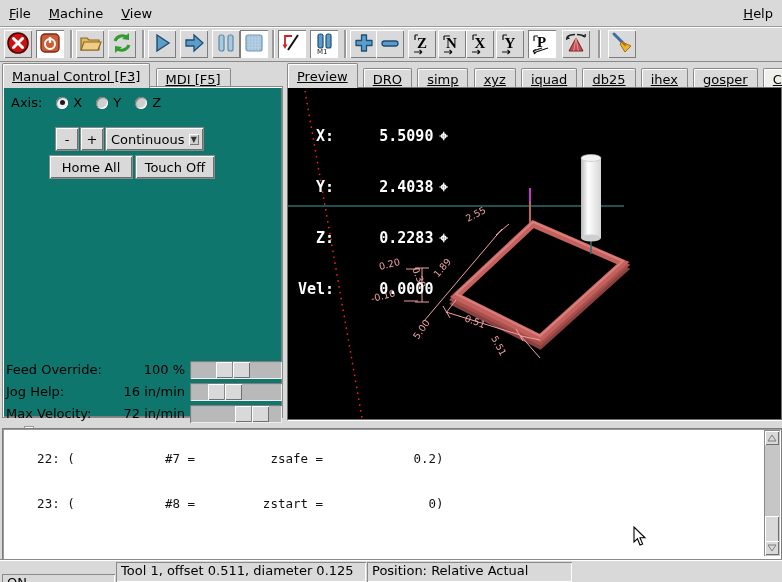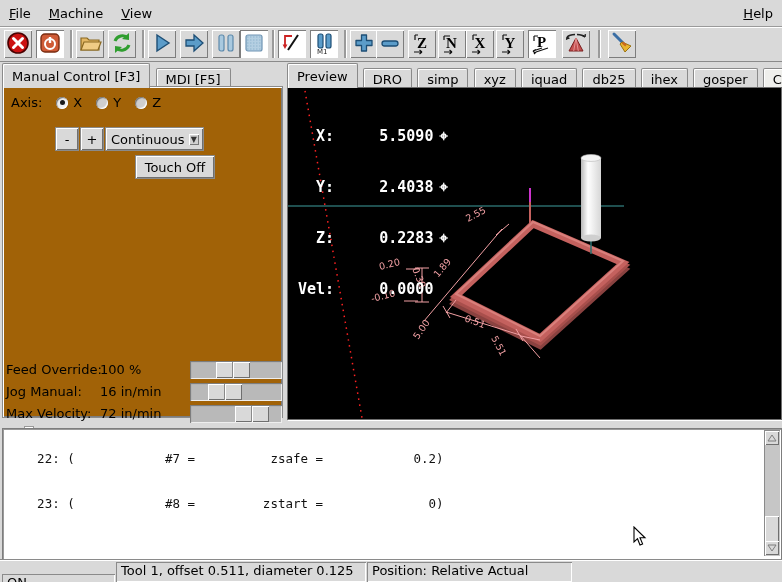--- a/index.html
+++ b/index.html
@@ -19,45 +19,45 @@
   .tbtn{position:absolute;top:3px;width:28px;height:28px;background:#d9d9d9;
         box-shadow:inset 1px 1px 0 #ffffff, inset -1px -1px 0 #7d7d7d;
         display:flex;align-items:center;justify-content:center;}
   .tbtn.pressed{background:#ffffff;box-shadow:inset 1px 1px 0 #7d7d7d, inset -1px -1px 0 #ffffff;}
   .tsep{position:absolute;top:3px;width:2px;height:28px;background:#9a9a9a;border-right:1px solid #fff;}
 
   
   #left-panel{position:absolute;left:0;top:62px;width:284px;height:362px;}
   .tabs-row{position:absolute;left:2px;top:1px;height:24px;white-space:nowrap;}
   .tab{display:inline-block;padding:3px 9px 3px 9px;background:#d9d9d9;border:1px solid #8a8a8a;border-bottom:none;
-       border-radius:2px 2px 0 0;box-shadow:inset 1px 1px 0 #fff;position:relative;top:3px;margin-right:1px;font-size:13px;}
+       border-radius:2px 2px 0 0;box-shadow:inset 1px 1px 0 #fff;position:relative;top:3px;margin-right:1px;font-size:13px;text-decoration:underline;}
   .tab.active{top:0;padding-top:5px;padding-bottom:4px;z-index:3;}
   .tab.lit{background:#efefec;}
-  #mc-frame{position:absolute;left:2px;top:24px;width:279px;height:330px;background:#a16207;
+  #mc-frame{position:absolute;left:2px;top:24px;width:279px;height:330px;background:#0f766e;
             box-shadow:inset 1px 1px 0 #fff, inset -1px -1px 0 #7d7d7d;border:1px solid #8a8a8a;}
   .axis-row{position:absolute;left:8px;top:8px;display:flex;align-items:center;}
   .radio{width:12px;height:12px;border-radius:50%;background:#cfcfcf;
          box-shadow:inset 1px 1px 1px #6f6f6f, inset -1px -1px 1px #fff;margin-right:5px;}
   .radio.sel{background:#efefef;}
   .radio.sel::after{content:'';display:block;width:5px;height:5px;margin:3.5px;border-radius:50%;background:#1a1a1a;}
   .radio-group{display:flex;align-items:center;margin-left:14px;}
   .tkbtn{display:inline-flex;align-items:center;justify-content:center;background:#d9d9d9;
          box-shadow:inset 1px 1px 0 #ffffff, inset -1px -1px 0 #6f6f6f;border:1px solid #8a8a8a;
          font-size:13px;cursor:default;}
   #jog-minus{position:absolute;left:52px;top:40px;width:22px;height:22px;}
   #jog-plus{position:absolute;left:77px;top:40px;width:22px;height:22px;}
   #jog-mode{position:absolute;left:102px;top:40px;width:92px;height:22px;justify-content:flex-start;padding-left:5px;}
   #jog-mode .dd{margin-left:auto;margin-right:4px;font-size:8px;color:#333;
                 background:#d0d0d0;box-shadow:inset 1px 1px 0 #fff, inset -1px -1px 0 #777;padding:1px 2px;}
   #home-all{position:absolute;left:46px;top:68px;width:82px;height:22px;}
   #touch-off{position:absolute;left:132px;top:68px;width:78px;height:22px;}
 
   .slider-row{position:absolute;left:0;width:284px;height:20px;}
   .slider-label{position:absolute;left:6px;top:2px;}
-  .slider-value{position:absolute;left:100px;top:2px;width:85px;}
+  .slider-value{position:absolute;left:100px;top:2px;width:85px;text-align:right;}
   .sl-track{position:absolute;left:190px;top:1px;width:92px;height:18px;background:#b9b9b9;
             box-shadow:inset 1px 1px 1px #777, inset -1px -1px 0 #eee;}
   .sl-handle{position:absolute;top:1px;width:34px;height:16px;background:#d9d9d9;
              box-shadow:inset 1px 1px 0 #fff, inset -1px -1px 0 #6f6f6f;}
   .sl-handle::after{content:'';position:absolute;left:16px;top:0;width:1px;height:16px;background:#8a8a8a;box-shadow:1px 0 0 #fff;}
   #sash-grip{position:absolute;left:24px;top:426px;width:8px;height:8px;background:#d9d9d9;
              box-shadow:inset 1px 1px 0 #fff, inset -1px -1px 0 #6f6f6f;border:1px solid #999;}
 
   
   #right-panel{position:absolute;left:285px;top:62px;width:497px;height:360px;}
@@ -255,32 +255,33 @@
         <span class="radio"></span>
         <span>Z</span>
       </span>
     </div>
     <div class="tkbtn" id="jog-minus">-</div>
     <div class="tkbtn" id="jog-plus">+</div>
     <div class="tkbtn" id="jog-mode">
       <span>Continuous</span>
       <span class="dd">▼</span>
     </div>
+    <div class="tkbtn" id="home-all">Home All</div>
     <div class="tkbtn" id="touch-off">Touch Off</div>
   </div>
 
   <div class="slider-row" style="top:298px">
     <span class="slider-label">Feed Override:</span>
     <span class="slider-value">100 %</span>
     <span class="sl-track">
         <span class="sl-handle" style="left: 25.64px;"></span>
       </span>
   </div>
   <div class="slider-row" style="top:320px">
-    <span class="slider-label">Jog Manual:</span>
+    <span class="slider-label">Jog Help:</span>
     <span class="slider-value">16 in/min</span>
     <span class="sl-track">
         <span class="sl-handle" style="left: 18.36px;"></span>
       </span>
   </div>
   <div class="slider-row" style="top:342px">
     <span class="slider-label">Max Velocity:</span>
     <span class="slider-value">72 in/min</span>
     <span class="sl-track">
         <span class="sl-handle" style="left: 45.24px;"></span>

